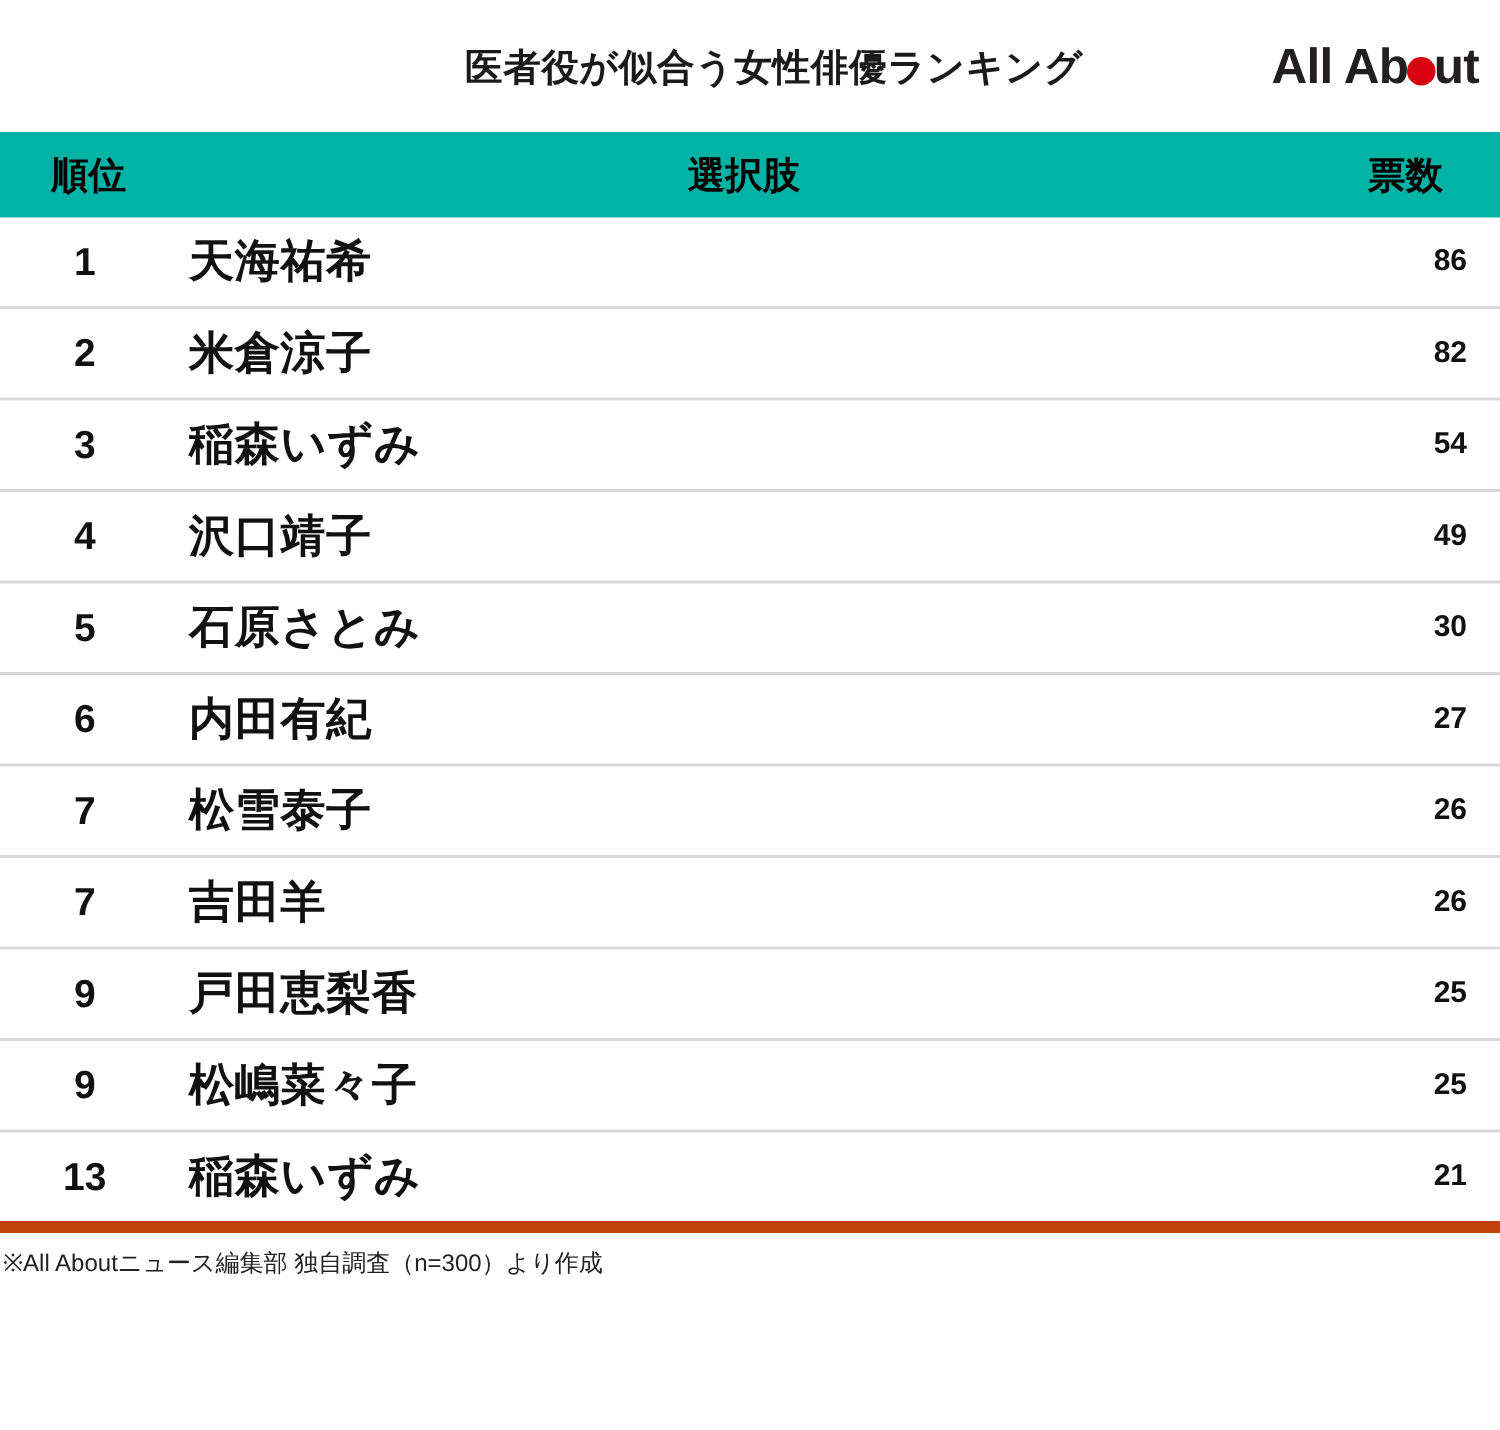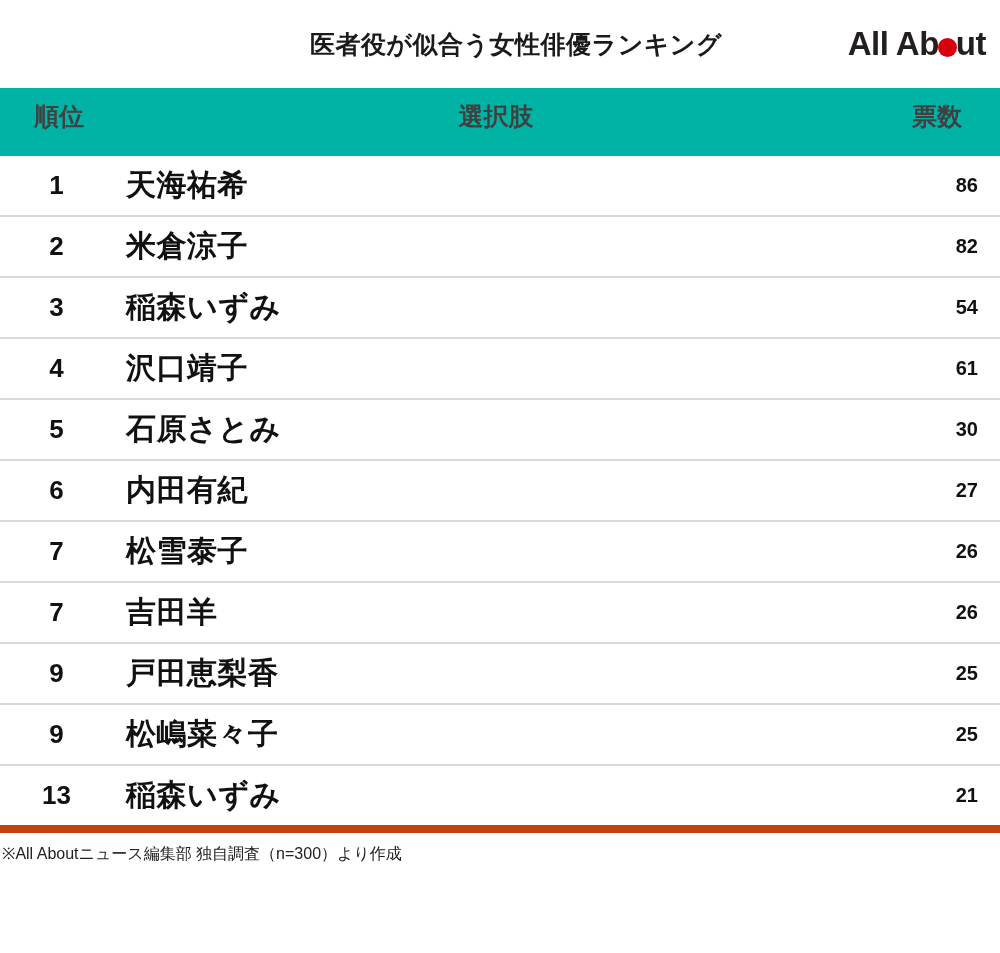--- a/index.html
+++ b/index.html
@@ -67,24 +67,24 @@
   }
 
   
   .table {
     width: 1000px;
     border-collapse: collapse;
     table-layout: fixed;
   }
   .table thead th {
     background: #00b3a4;
-    color: #404040;
+    color: #000000;
     font-size: 25px;
     font-weight: bold;
-    padding: 12px 0 23px 0;
+    padding: 12px 0 12px 0;
     border: none;
   }
   .col-rank { width: 118px; }
   .col-name { width: 756px; }
   .col-votes { width: 126px; }
 
   th.th-rank { text-align: center; }
   th.th-name { text-align: center; }
   th.th-votes { text-align: center; padding-right: 18px; }
 
@@ -165,21 +165,21 @@
         <td class="votes">82</td>
       </tr>
       <tr>
         <td class="rank">3</td>
         <td class="name">稲森いずみ</td>
         <td class="votes">54</td>
       </tr>
       <tr>
         <td class="rank">4</td>
         <td class="name">沢口靖子</td>
-        <td class="votes">61</td>
+        <td class="votes">49</td>
       </tr>
       <tr>
         <td class="rank">5</td>
         <td class="name">石原さとみ</td>
         <td class="votes">30</td>
       </tr>
       <tr>
         <td class="rank">6</td>
         <td class="name">内田有紀</td>
         <td class="votes">27</td>

